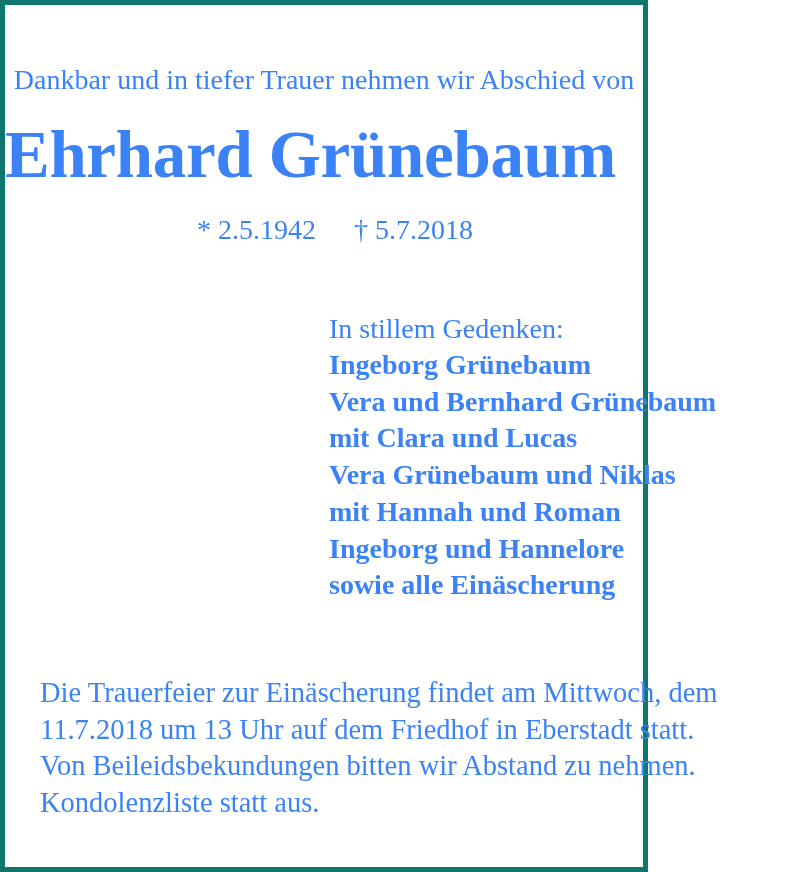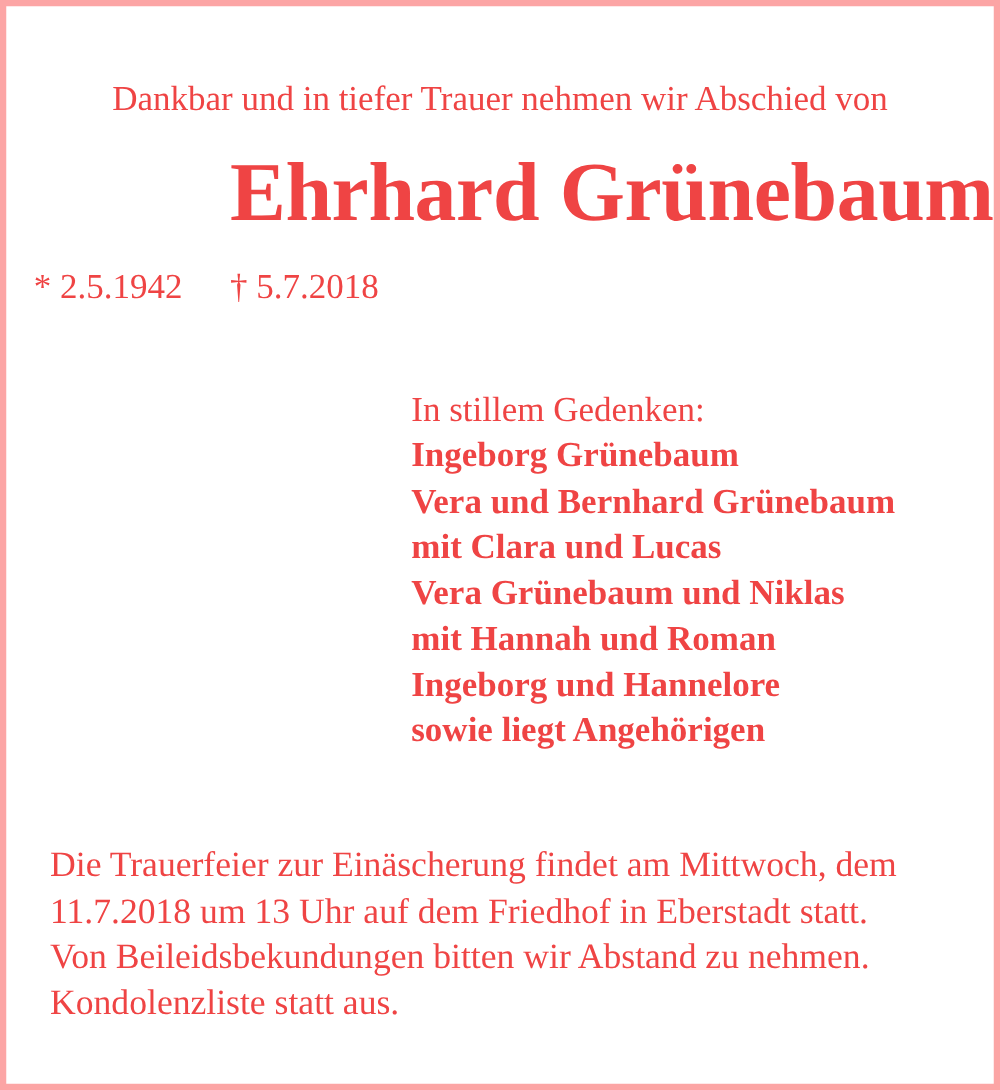--- a/index.html
+++ b/index.html
@@ -8,55 +8,55 @@
       background: #ffffff;
     }
     body {
       width: 800px;
       height: 872px;
       overflow: hidden;
     }
     .notice {
       position: relative;
       box-sizing: border-box;
-      width: 800px;
+      width: 648px;
       height: 872px;
-      border: 5px solid #fca5a5;
+      border: 5px solid #0f766e;
       background: #ffffff;
-      color: #ef4444;
+      color: #3b82f6;
       font-family: "Liberation Serif", "DejaVu Serif", serif;
     }
     .intro {
       position: absolute;
       left: 0;
       right: 0;
       top: 57px;
       text-align: center;
       font-size: 28px;
       line-height: 36px;
       white-space: nowrap;
     }
     .deceased-name {
       position: absolute;
       left: 0;
       right: 0;
       top: 109px;
-      text-align: right;
+      text-align: left;
       font-size: 67px;
       font-weight: bold;
       line-height: 80px;
       white-space: nowrap;
       letter-spacing: -0.3px;
     }
     .dates {
       position: absolute;
       left: 0;
       right: 0;
       top: 207px;
-      text-align: left;
+      text-align: center;
       font-size: 28px;
       line-height: 36px;
       white-space: nowrap;
       padding-left: 22px;
     }
     .dates .date-gap {
       display: inline-block;
       width: 38px;
     }
     .mourners {
@@ -104,21 +104,21 @@
   </div>
 
   <div class="mourners">
     <div class="mourners-label">In stillem Gedenken:</div>
     <div class="mourner-line">Ingeborg Grünebaum</div>
     <div class="mourner-line">Vera und Bernhard Grünebaum</div>
     <div class="mourner-line">mit Clara und Lucas</div>
     <div class="mourner-line">Vera Grünebaum und Niklas</div>
     <div class="mourner-line">mit Hannah und Roman</div>
     <div class="mourner-line">Ingeborg und Hannelore</div>
-    <div class="mourner-line">sowie liegt Angehörigen</div>
+    <div class="mourner-line">sowie alle Einäscherung</div>
   </div>
 
   <div class="ceremony">
     <div class="ceremony-line">Die Trauerfeier zur Einäscherung findet am Mittwoch, dem</div>
     <div class="ceremony-line">11.7.2018 um 13 Uhr auf dem Friedhof in Eberstadt statt.</div>
     <div class="ceremony-line">Von Beileidsbekundungen bitten wir Abstand zu nehmen.</div>
     <div class="ceremony-line">Kondolenzliste statt aus.</div>
   </div>
 
 </div>

